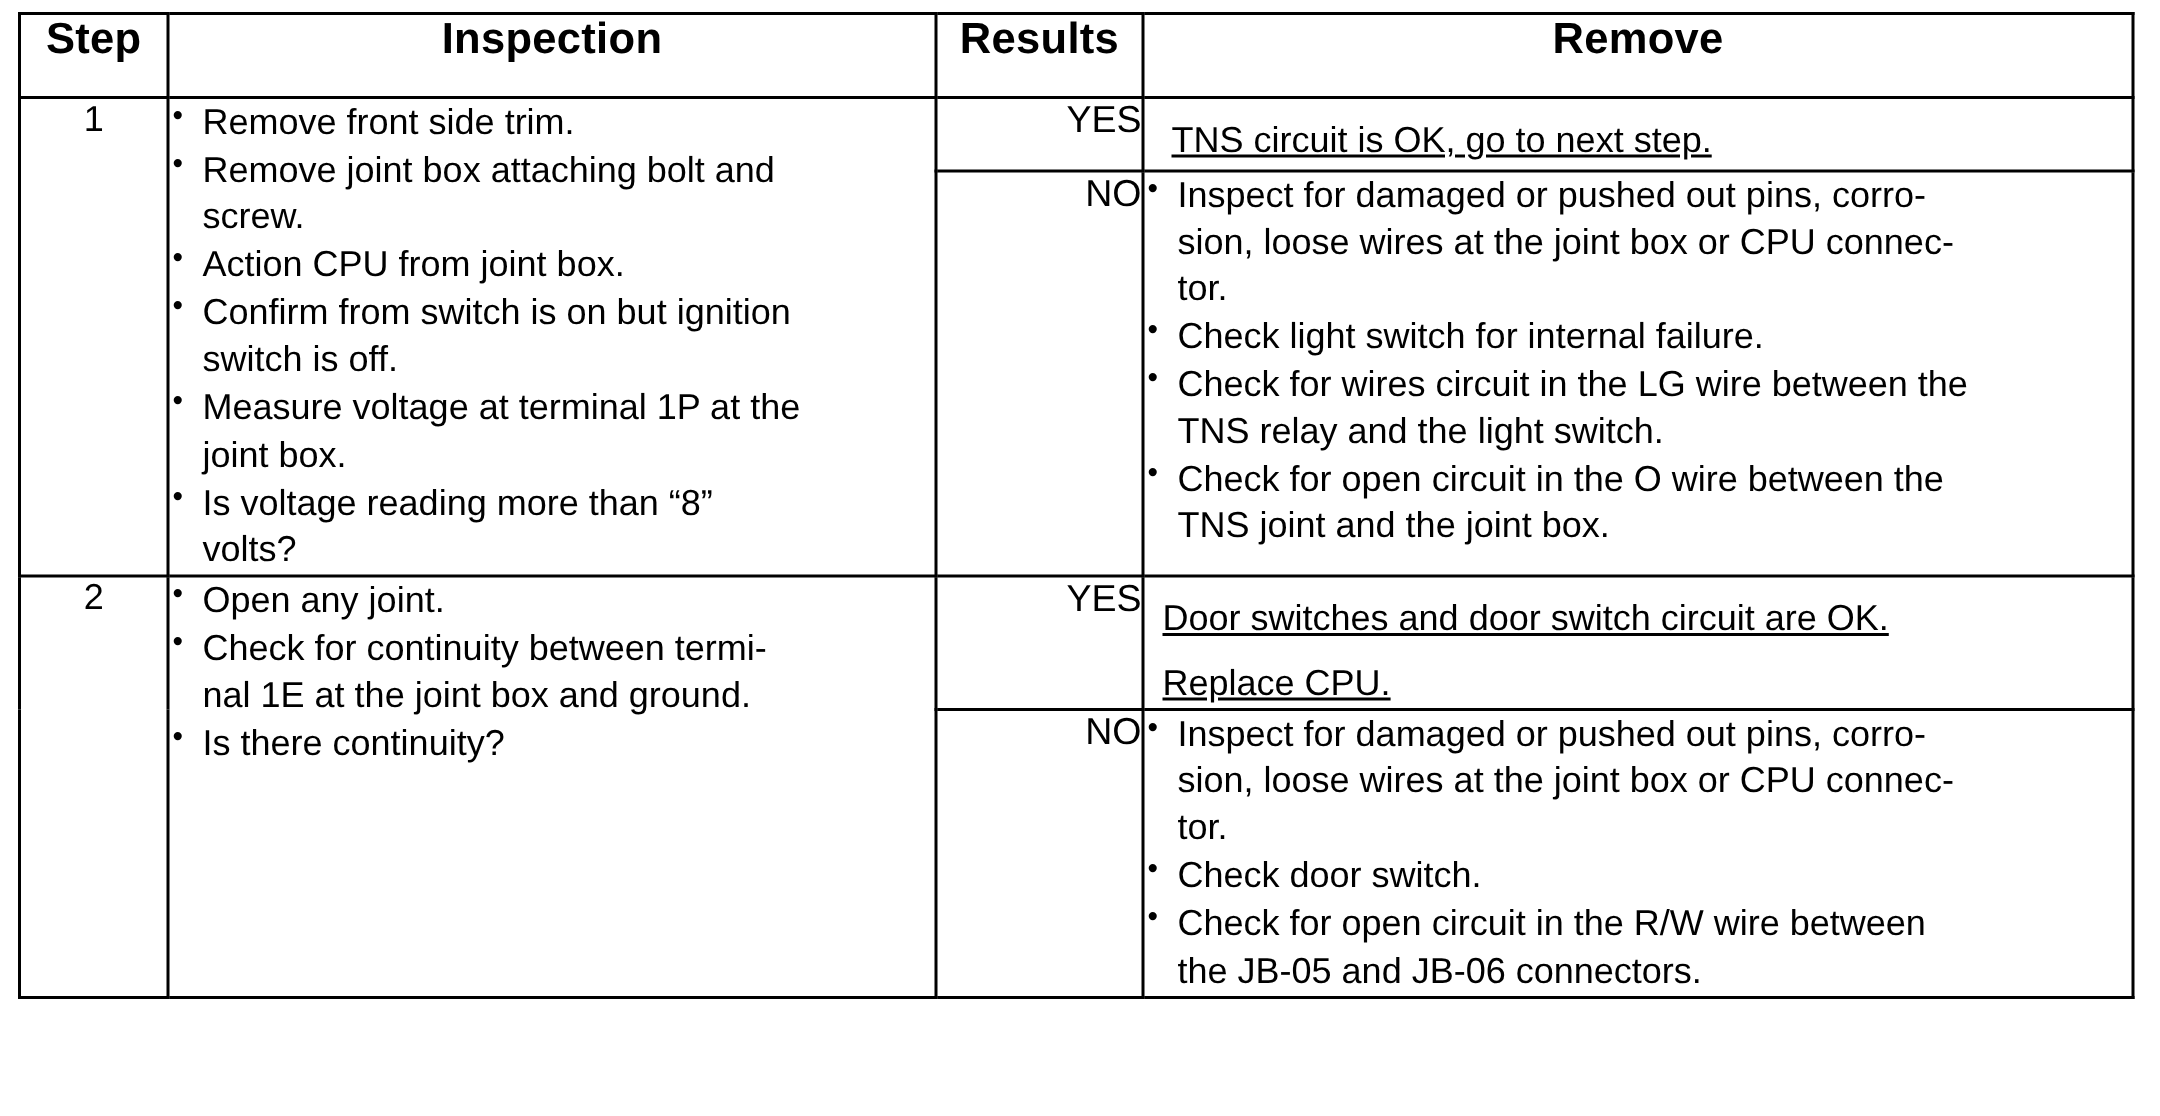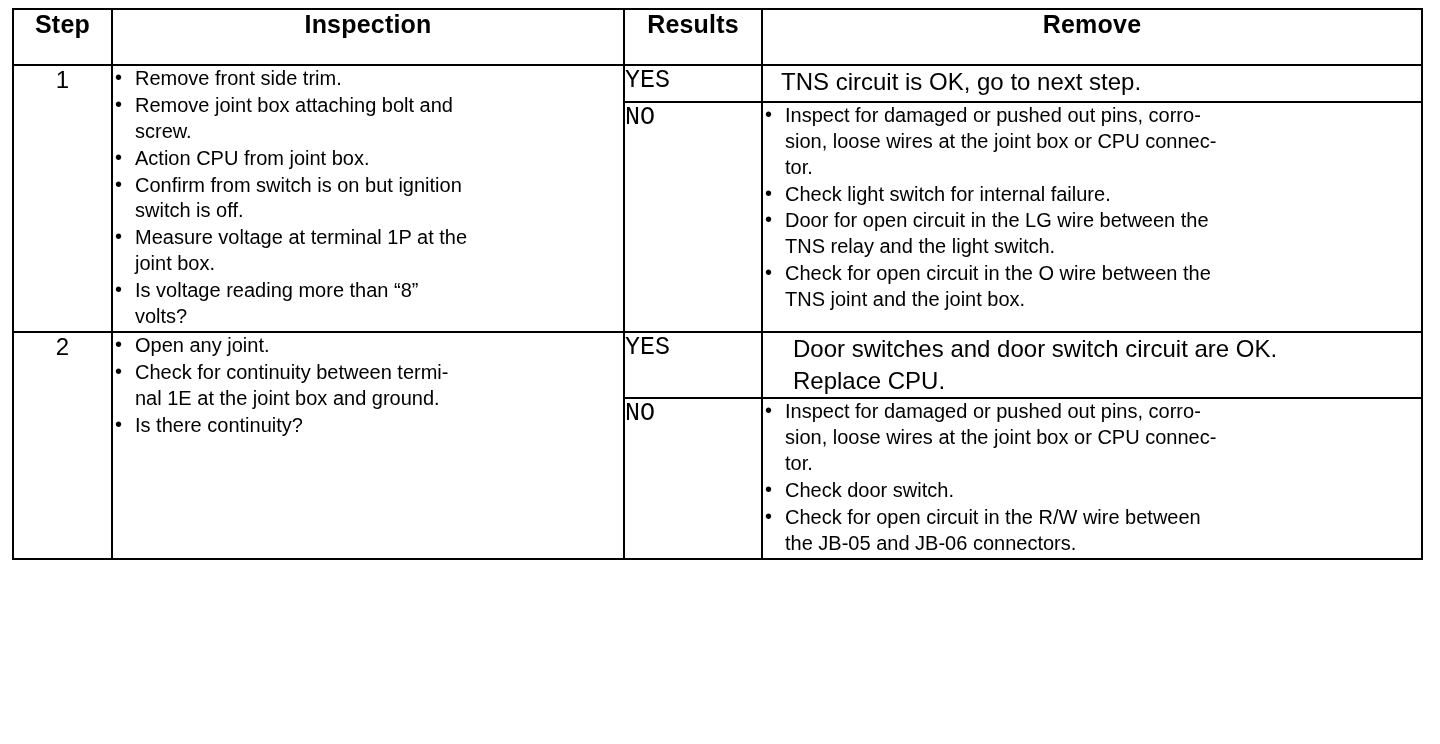--- a/index.html
+++ b/index.html
@@ -44,21 +44,21 @@
   col.c-step    { width: 99px;  }
   col.c-insp    { width: 512px; }
   col.c-res     { width: 138px; }
   col.c-act     { width: 660px; }
 
   
   thead th {
     height: 54px;
     text-align: center;
     vertical-align: middle;
-    font-size: 25px;
+    font-size: 29px;
     font-weight: bold;
     letter-spacing: 0.2px;
     border-bottom-width: 4px;
     padding: 0 2px;
   }
 
   
   .step-top > td { border-top-width: 4px; }
 
   
@@ -68,68 +68,68 @@
     padding-top: 14px;
   }
 
   
   .cell-insp {
     padding: 12px 8px 14px 12px;
   }
 
   
   .cell-res {
-    text-align: left;
+    text-align: right;
     font-size: 25px;
     padding-top: 16px;
-    font-family: Liberation Mono, monospace;
   }
 
   
   .cell-act {
     padding: 13px 10px 14px 14px;
     font-size: 24px;
     line-height: 1.30;
   }
   .cell-act.plain {
     padding-left: 18px;
   }
   .cell-act.plain.indented {
-    padding-left: 30px;
+    padding-left: 12px;
   }
 
   
   ul.bullets {
     margin: 0;
     padding: 0;
     list-style: none;
   }
   ul.bullets > li {
     position: relative;
     padding-left: 22px;
     margin: 0 0 1px 0;
-    font-size: 20px;
+    font-size: 24px;
     line-height: 1.295;
   }
   ul.bullets > li::before {
     content: "\2022";
     position: absolute;
     left: 2px;
     top: -1px;
     font-size: 20px;
     line-height: inherit;
   }
   ul.bullets > li .cont {
     display: block;
   }
 
   .line { display: block; }
 
   p.para {
-    margin: 0 0 1px 0;
+    margin: 12px 0 1px 0;
+    text-decoration: underline;
   }
 </style>
 </head>
 <body>
 
 <div class="sheet">
 
   <table class="troubleshoot">
     <colgroup>
       <col class="c-step">
@@ -193,21 +193,21 @@
           <ul class="bullets">
             <li>
               <span class="line">Inspect for damaged or pushed out pins, corro-</span>
               <span class="line cont">sion, loose wires at the joint box or CPU connec-</span>
               <span class="line cont">tor.</span>
             </li>
             <li>
               <span class="line">Check light switch for internal failure.</span>
             </li>
             <li>
-              <span class="line">Door for open circuit in the LG wire between the</span>
+              <span class="line">Check for wires circuit in the LG wire between the</span>
               <span class="line cont">TNS relay and the light switch.</span>
             </li>
             <li>
               <span class="line">Check for open circuit in the O wire between the</span>
               <span class="line cont">TNS joint and the joint box.</span>
             </li>
           </ul>
         </td>
       </tr>
 

